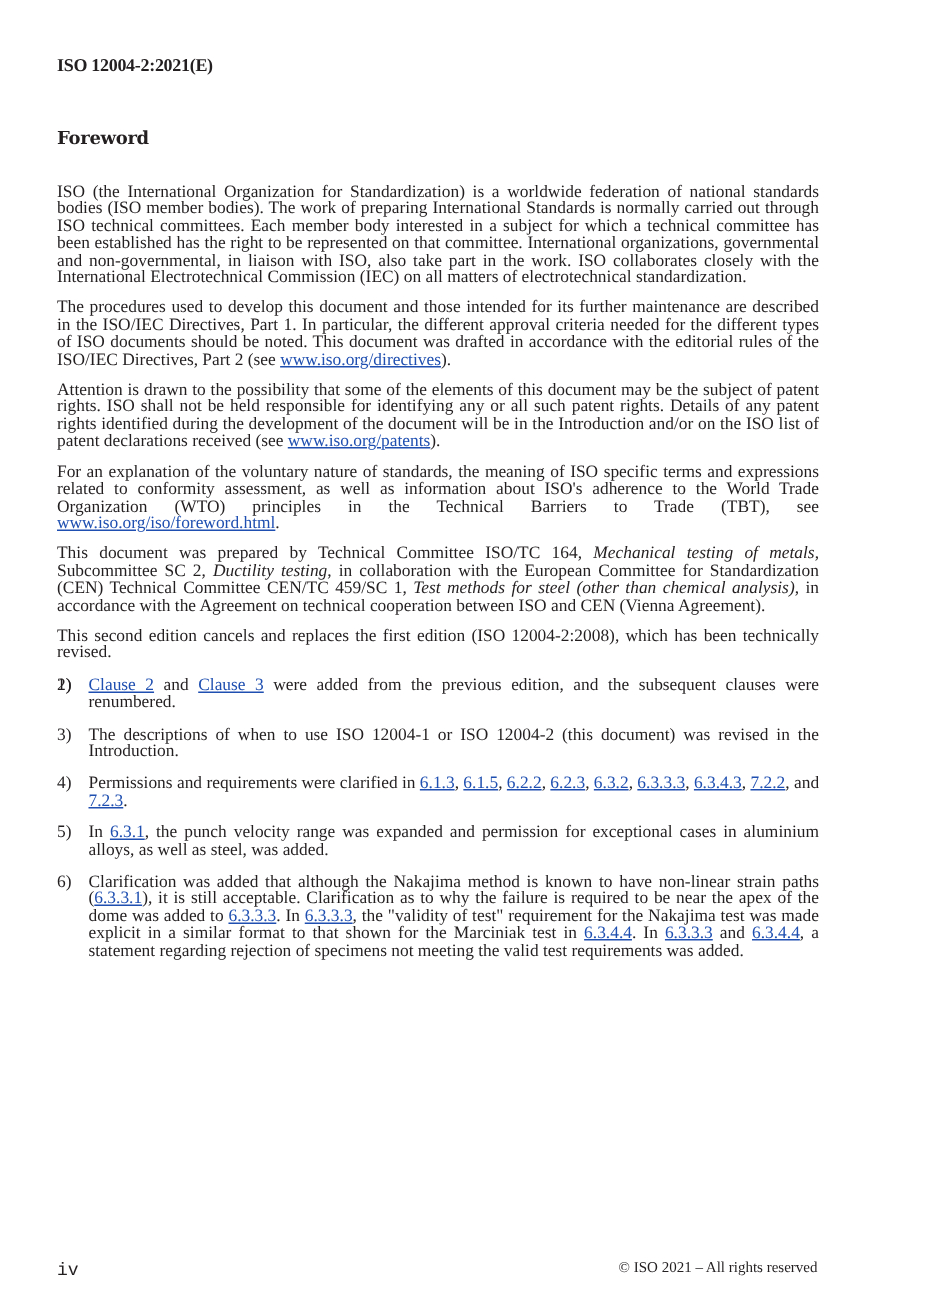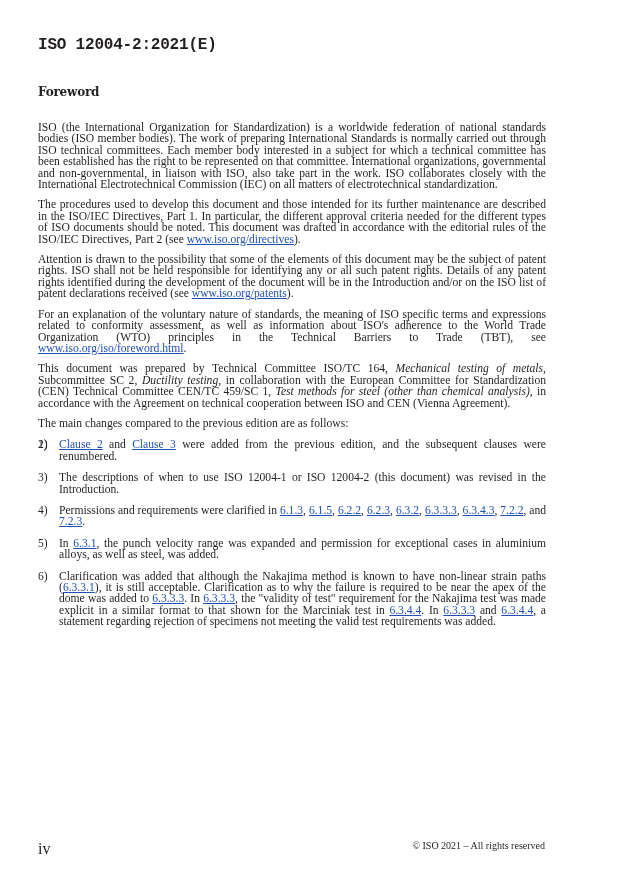--- a/index.html
+++ b/index.html
@@ -4,21 +4,21 @@
   <style>
     html, body { margin: 0; padding: 0; background: #ffffff; }
     body {
       width: 620px; height: 876px; position: relative; overflow: hidden;
       font-family: "DejaVu Serif", "Liberation Serif", serif;
       color: #231f20;
     }
     .page { position: absolute; left: 0; top: 0; width: 620px; height: 876px; }
     .doc-id {
       position: absolute; left: 38px; top: 36px;
-      font-family: Liberation Mono, monospace; font-weight: bold; font-size: 16px;
+      font-family: Liberation Serif, serif; font-weight: bold; font-size: 12px;
       letter-spacing: -0.2px;
     }
     .title {
       position: absolute; left: 38px; top: 85px;
       font-family: "DejaVu Serif", serif; font-weight: bold; font-size: 12px;
       margin: 0; letter-spacing: -0.2px;
     }
     .body {
       position: absolute; left: 38px; top: 122px; width: 508px;
       font-family: "Liberation Serif", serif; font-size: 11.6px; line-height: 11.4px;
@@ -29,21 +29,21 @@
     .body a { color: #1f4fb0; text-decoration: underline; }
     .body i { font-style: italic; }
     .list { margin: 0; padding: 0; list-style: none; }
     .list li {
       position: relative; padding-left: 21px; margin: 0 0 10px 0;
       text-align: justify; text-align-last: left;
     }
     .list li .num { position: absolute; left: 0; top: 0; }
     .footer-page {
       position: absolute; left: 38px; top: 840px;
-      font-family: Liberation Serif, serif; font-size: 16px;
+      font-family: Liberation Mono, monospace; font-size: 12px;
     }
     .footer-copy {
       position: absolute; right: 75px; top: 840px;
       font-family: "Liberation Serif", serif; font-size: 10px;
     }
   </style>
 </head>
 <body>
 
 <div class="page">
@@ -55,22 +55,22 @@
 
     <p><span>The procedures used to develop this document and those intended for its further maintenance are described in the ISO/IEC Directives, Part 1. In particular, the different approval criteria needed for the different types of ISO documents should be noted. This document was drafted in accordance with the editorial rules of the ISO/IEC Directives, Part 2 (see </span><a>www.iso.org/directives</a><span>).</span></p>
 
     <p><span>Attention is drawn to the possibility that some of the elements of this document may be the subject of patent rights. ISO shall not be held responsible for identifying any or all such patent rights. Details of any patent rights identified during the development of the document will be in the Introduction and/or on the ISO list of patent declarations received (see </span><a>www.iso.org/patents</a><span>).</span></p>
 
 
     <p><span>For an explanation of the voluntary nature of standards, the meaning of ISO specific terms and expressions related to conformity assessment, as well as information about ISO's adherence to the World Trade Organization (WTO) principles in the Technical Barriers to Trade (TBT), see </span><a>www.iso.org/iso/foreword.html</a><span>.</span></p>
 
     <p><span>This document was prepared by Technical Committee ISO/TC 164, </span><i>Mechanical testing of metals</i><span>, Subcommittee SC 2, </span><i>Ductility testing</i><span>, in collaboration with the European Committee for Standardization (CEN) Technical Committee CEN/TC 459/SC 1, </span><i>Test methods for steel (other than chemical analysis)</i><span>, in accordance with the Agreement on technical cooperation between ISO and CEN (Vienna Agreement).</span></p>
 
+    <p>This second edition cancels and replaces the first edition (ISO 12004-2:2008), which has been technically revised.</p>
 
-    <p>The main changes compared to the previous edition are as follows:</p>
 
     <ol class="list">
       <li>
         <span class="num">1)</span>
       </li>
       <li>
         <span class="num">2)</span><a>Clause 2</a><span> and </span><a>Clause 3</a><span> were added from the previous edition, and the subsequent clauses were renumbered.</span>
       </li>
       <li>
         <span class="num">3)</span><span>The descriptions of when to use ISO 12004-1 or ISO 12004-2 (this document) was revised in the Introduction.</span>

